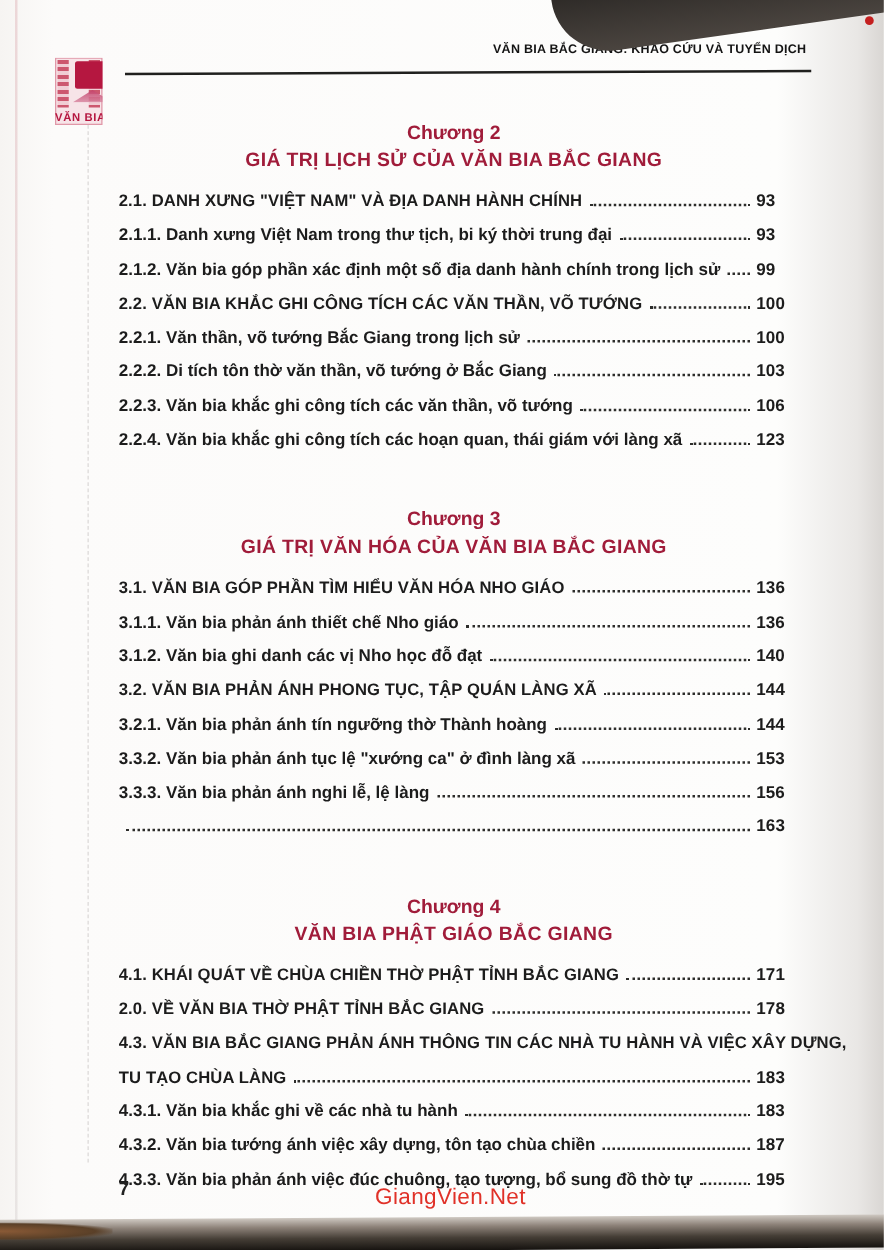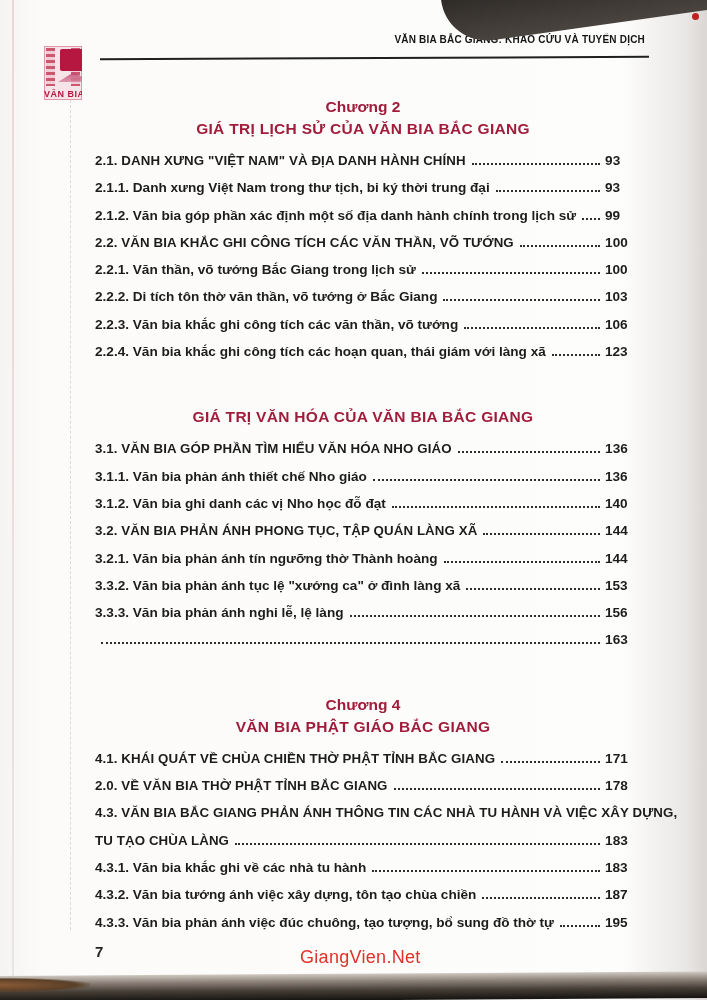--- a/index.html
+++ b/index.html
@@ -247,20 +247,21 @@
           <div class="entry sub">
             <span class="entry-text">2.2.4. Văn bia khắc ghi công tích các hoạn quan, thái giám với làng xã</span>
             <span class="leader"></span>
             <span class="pagenum">123</span>
           </div>
         </div>
   </section>
 
   <section class="chapter">
     <div class="chapter-heading">
+      <div class="chapter-label">Chương 3</div>
       <div class="chapter-title">GIÁ TRỊ VĂN HÓA CỦA VĂN BIA BẮC GIANG</div>
     </div>
     <div class="chapter-entries">
           <div class="entry section">
             <span class="entry-text">3.1. VĂN BIA GÓP PHẦN TÌM HIỂU VĂN HÓA NHO GIÁO</span>
             <span class="leader"></span>
             <span class="pagenum">136</span>
           </div>
           <div class="entry sub">
             <span class="entry-text">3.1.1. Văn bia phản ánh thiết chế Nho giáo</span>

